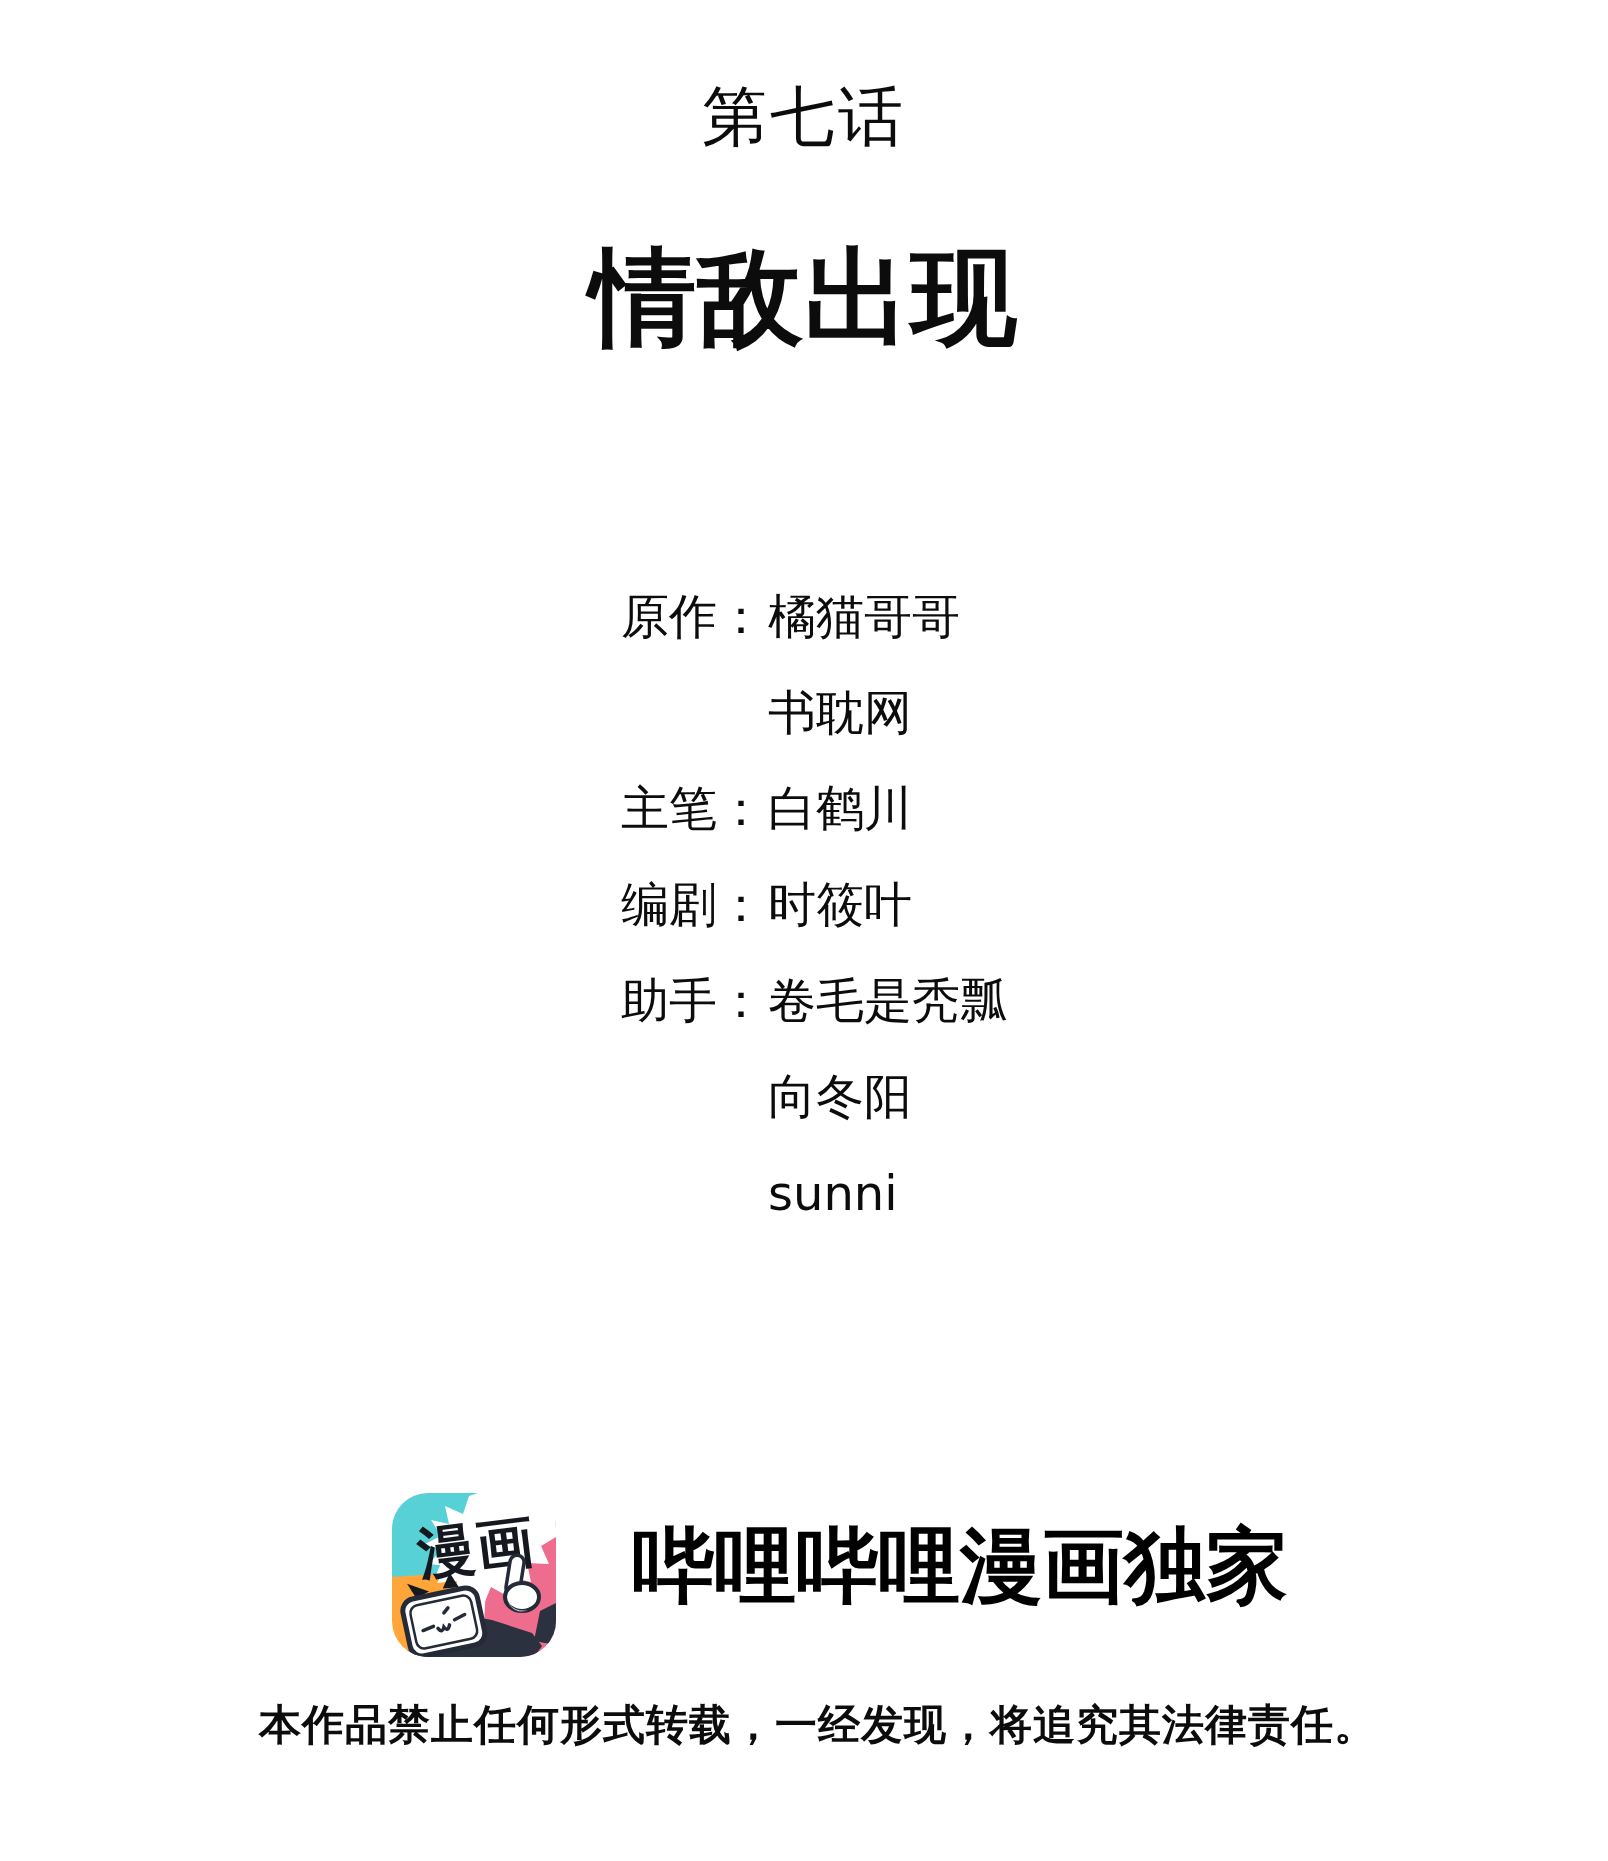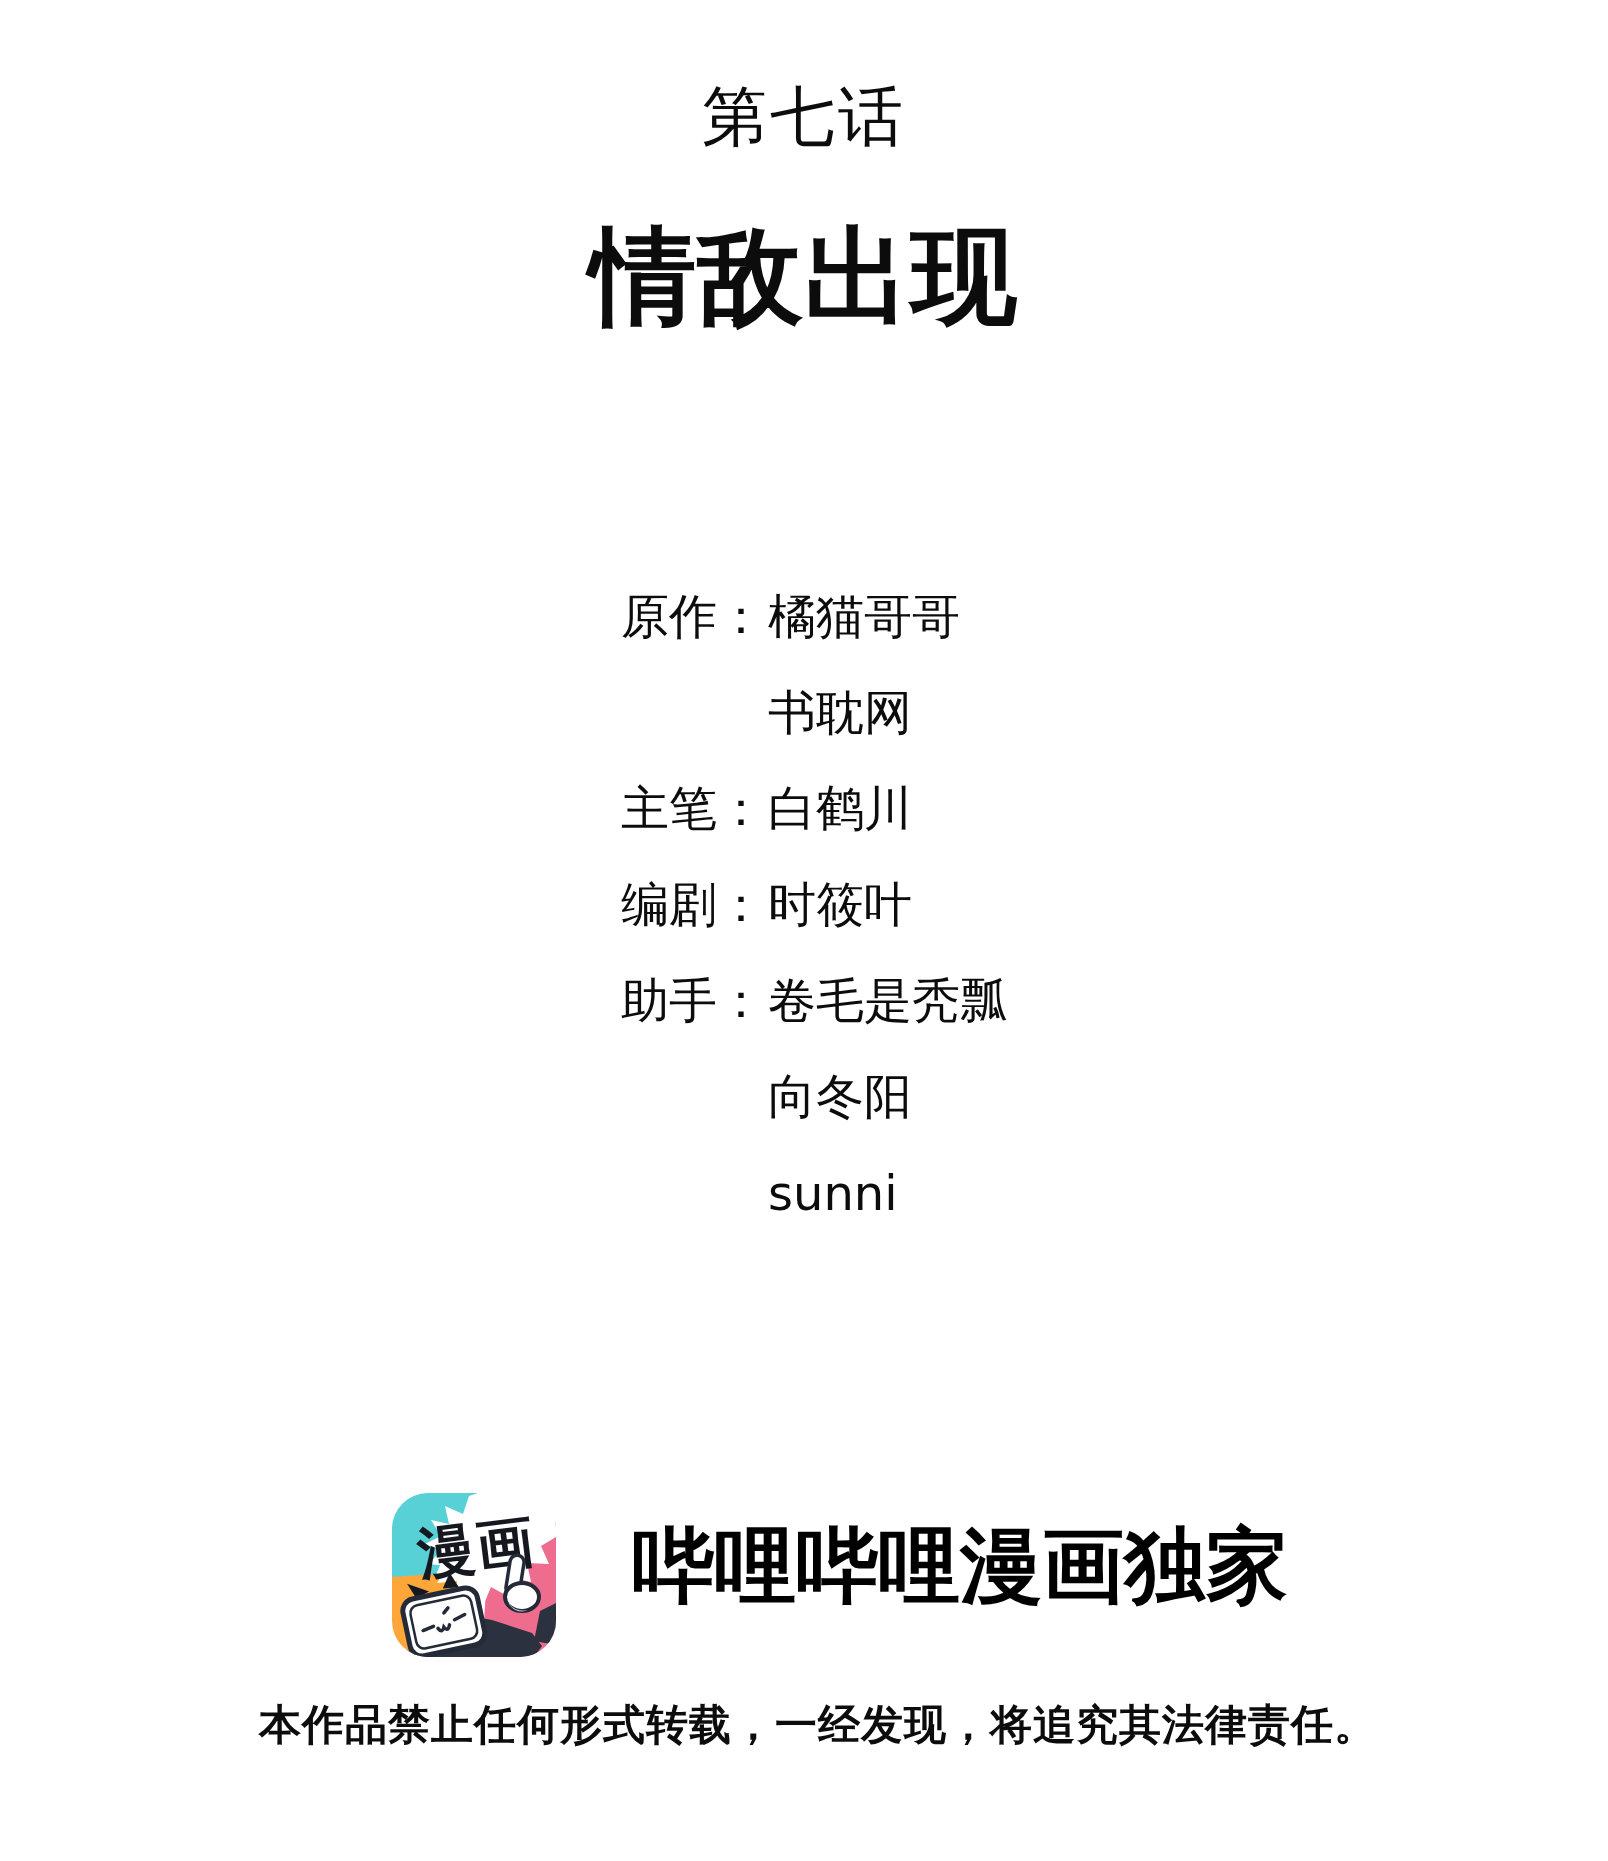--- a/index.html
+++ b/index.html
@@ -13,21 +13,21 @@
   }
   .chapter-label{
     position:absolute;top:64px;left:0;right:0;
     text-align:center;
     font-size:65px;font-weight:normal;
     letter-spacing:3px;
     line-height:1;
     margin-top:20px;
   }
   .chapter-title{
-    position:absolute;top:224px;left:0;right:0;
+    position:absolute;top:245px;left:0;right:0;
     text-align:center;
     font-size:106px;font-weight:bold;
     letter-spacing:1px;
     line-height:1;
   }
   .credits{
     position:absolute;left:615px;top:569px;
     font-size:48px;font-weight:normal;
   }
   .credit-row{

